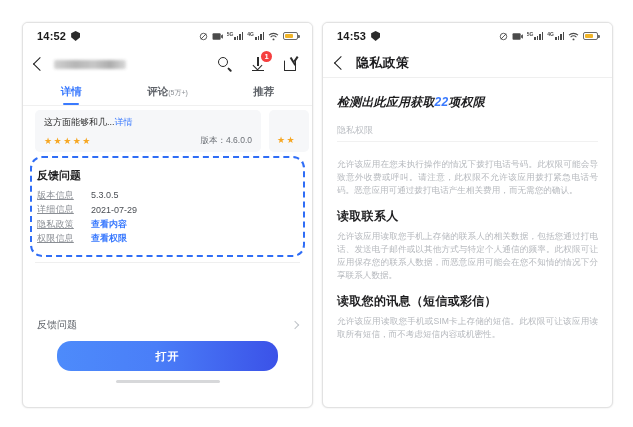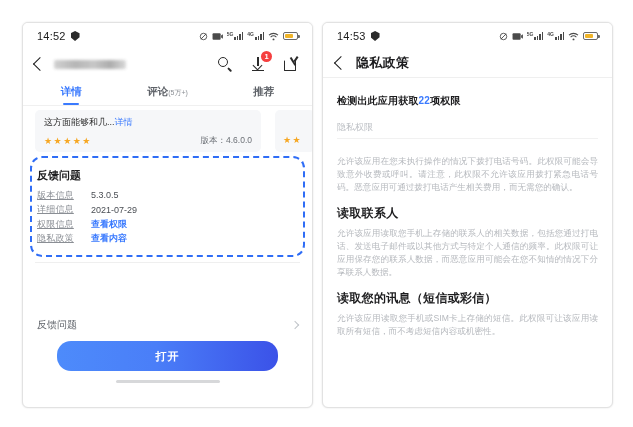--- a/index.html
+++ b/index.html
@@ -22,21 +22,21 @@
   }
   #phone-left{left:22px;top:22px;width:289px;height:384px;}
   #phone-right{left:322px;top:22px;width:289px;height:384px;}
 
   
   .statusbar{
     height:26px;display:flex;align-items:center;
     padding:0 14px;box-sizing:border-box;background:#fff;
   }
   .status-time{
-    font-size:11px;color:#1b1b1b;font-weight:400;letter-spacing:.2px;
+    font-size:11px;color:#1b1b1b;font-weight:700;letter-spacing:.2px;
     font-family:"Liberation Sans",sans-serif;
   }
   .status-shield{
     margin-left:5px;width:9px;height:10px;background:#2b2b2b;
     clip-path:polygon(50% 0,100% 22%,100% 62%,50% 100%,0 62%,0 22%);
     display:inline-block;position:relative;top:0px;
   }
   .status-right{margin-left:auto;display:flex;align-items:center;gap:4px;}
   .sicon{display:block;}
   .bars{display:flex;align-items:flex-end;gap:1px;height:8px;}
@@ -108,21 +108,21 @@
   .tab{flex:1;text-align:center;font-size:10.5px;color:#5e6268;position:relative;font-weight:600;}
   .tab .sub{font-size:7px;color:#8b8f95;font-weight:400;}
   .tab.active{color:#3a7afe;font-weight:700;}
   .tab.active .underline{
     position:absolute;left:50%;transform:translateX(-50%);bottom:-6px;
     width:16px;height:2.2px;background:#3a7afe;border-radius:2px;
   }
 
   
   .review-strip{
-    background:#fff;padding:4px 0 6px 12px;display:flex;gap:14px;overflow:hidden;
+    background:#fff;padding:4px 0 6px 12px;display:flex;gap:8px;overflow:hidden;
   }
   .review-card{
     background:#f6f7f9;border-radius:5px;padding:6px 9px;box-sizing:border-box;
     flex:0 0 auto;width:226px;height:42px;position:relative;
   }
   .review-card.partial{width:40px;}
   .review-text{font-size:9px;color:#2e2e2e;line-height:12px;white-space:nowrap;}
   .review-text .more{color:#3a7afe;}
   .review-foot{display:flex;align-items:center;margin-top:7px;}
   .stars{color:#f6a723;font-size:9px;letter-spacing:1.5px;line-height:9px;}
@@ -169,21 +169,21 @@
   }
 
   
   .perm-header{
     height:28px;display:flex;align-items:center;padding:0 13px;
     border-bottom:1px solid #efefef;background:#fff;
   }
   .perm-title{margin-left:10px;font-size:13px;color:#1d1d1f;font-weight:600;letter-spacing:.3px;}
   .perm-body{padding:0 0 0 0;background:#fff;}
   .perm-count{
-    font-size:10px;color:#1d1d1f;font-weight:700;padding:16px 14px 0 14px;letter-spacing:.2px;
+    font-size:12px;color:#1d1d1f;font-weight:700;padding:16px 14px 0 14px;letter-spacing:.2px;font-style:italic;
   }
   .perm-count b{color:#3a7afe;font-weight:700;}
   .perm-sub{font-size:9px;color:#bcbfc4;padding:13px 14px 4px 14px;}
   .perm-sub-line{height:1px;background:#f1f1f1;margin:0 14px;}
   .perm-item{padding:11px 14px 0 14px;}
   .perm-name{font-size:12px;font-weight:700;color:#1d1d1f;letter-spacing:.3px;}
   .perm-desc{
     font-size:8.6px;color:#b6b9be;line-height:13px;margin-top:5px;text-align:justify;
   }
 </style>
@@ -286,26 +286,26 @@
 
         <div class="drow">
           <span class="dlabel">版本信息</span>
           <span class="dval">5.3.0.5</span>
         </div>
         <div class="drow">
           <span class="dlabel">详细信息</span>
           <span class="dval">2021-07-29</span>
         </div>
         <div class="drow">
+          <span class="dlabel">隐私政策</span>
+          <span class="dval link">查看内容</span>
+        </div>
+        <div class="drow">
           <span class="dlabel">权限信息</span>
           <span class="dval link">查看权限</span>
-        </div>
-        <div class="drow">
-          <span class="dlabel">隐私政策</span>
-          <span class="dval link">查看内容</span>
         </div>
       </div>
     </div>
 
     <div class="sep"></div>
 
     <div class="feedback">
       <span>反馈问题</span>
       <span class="chev-right"></span>
     </div>

